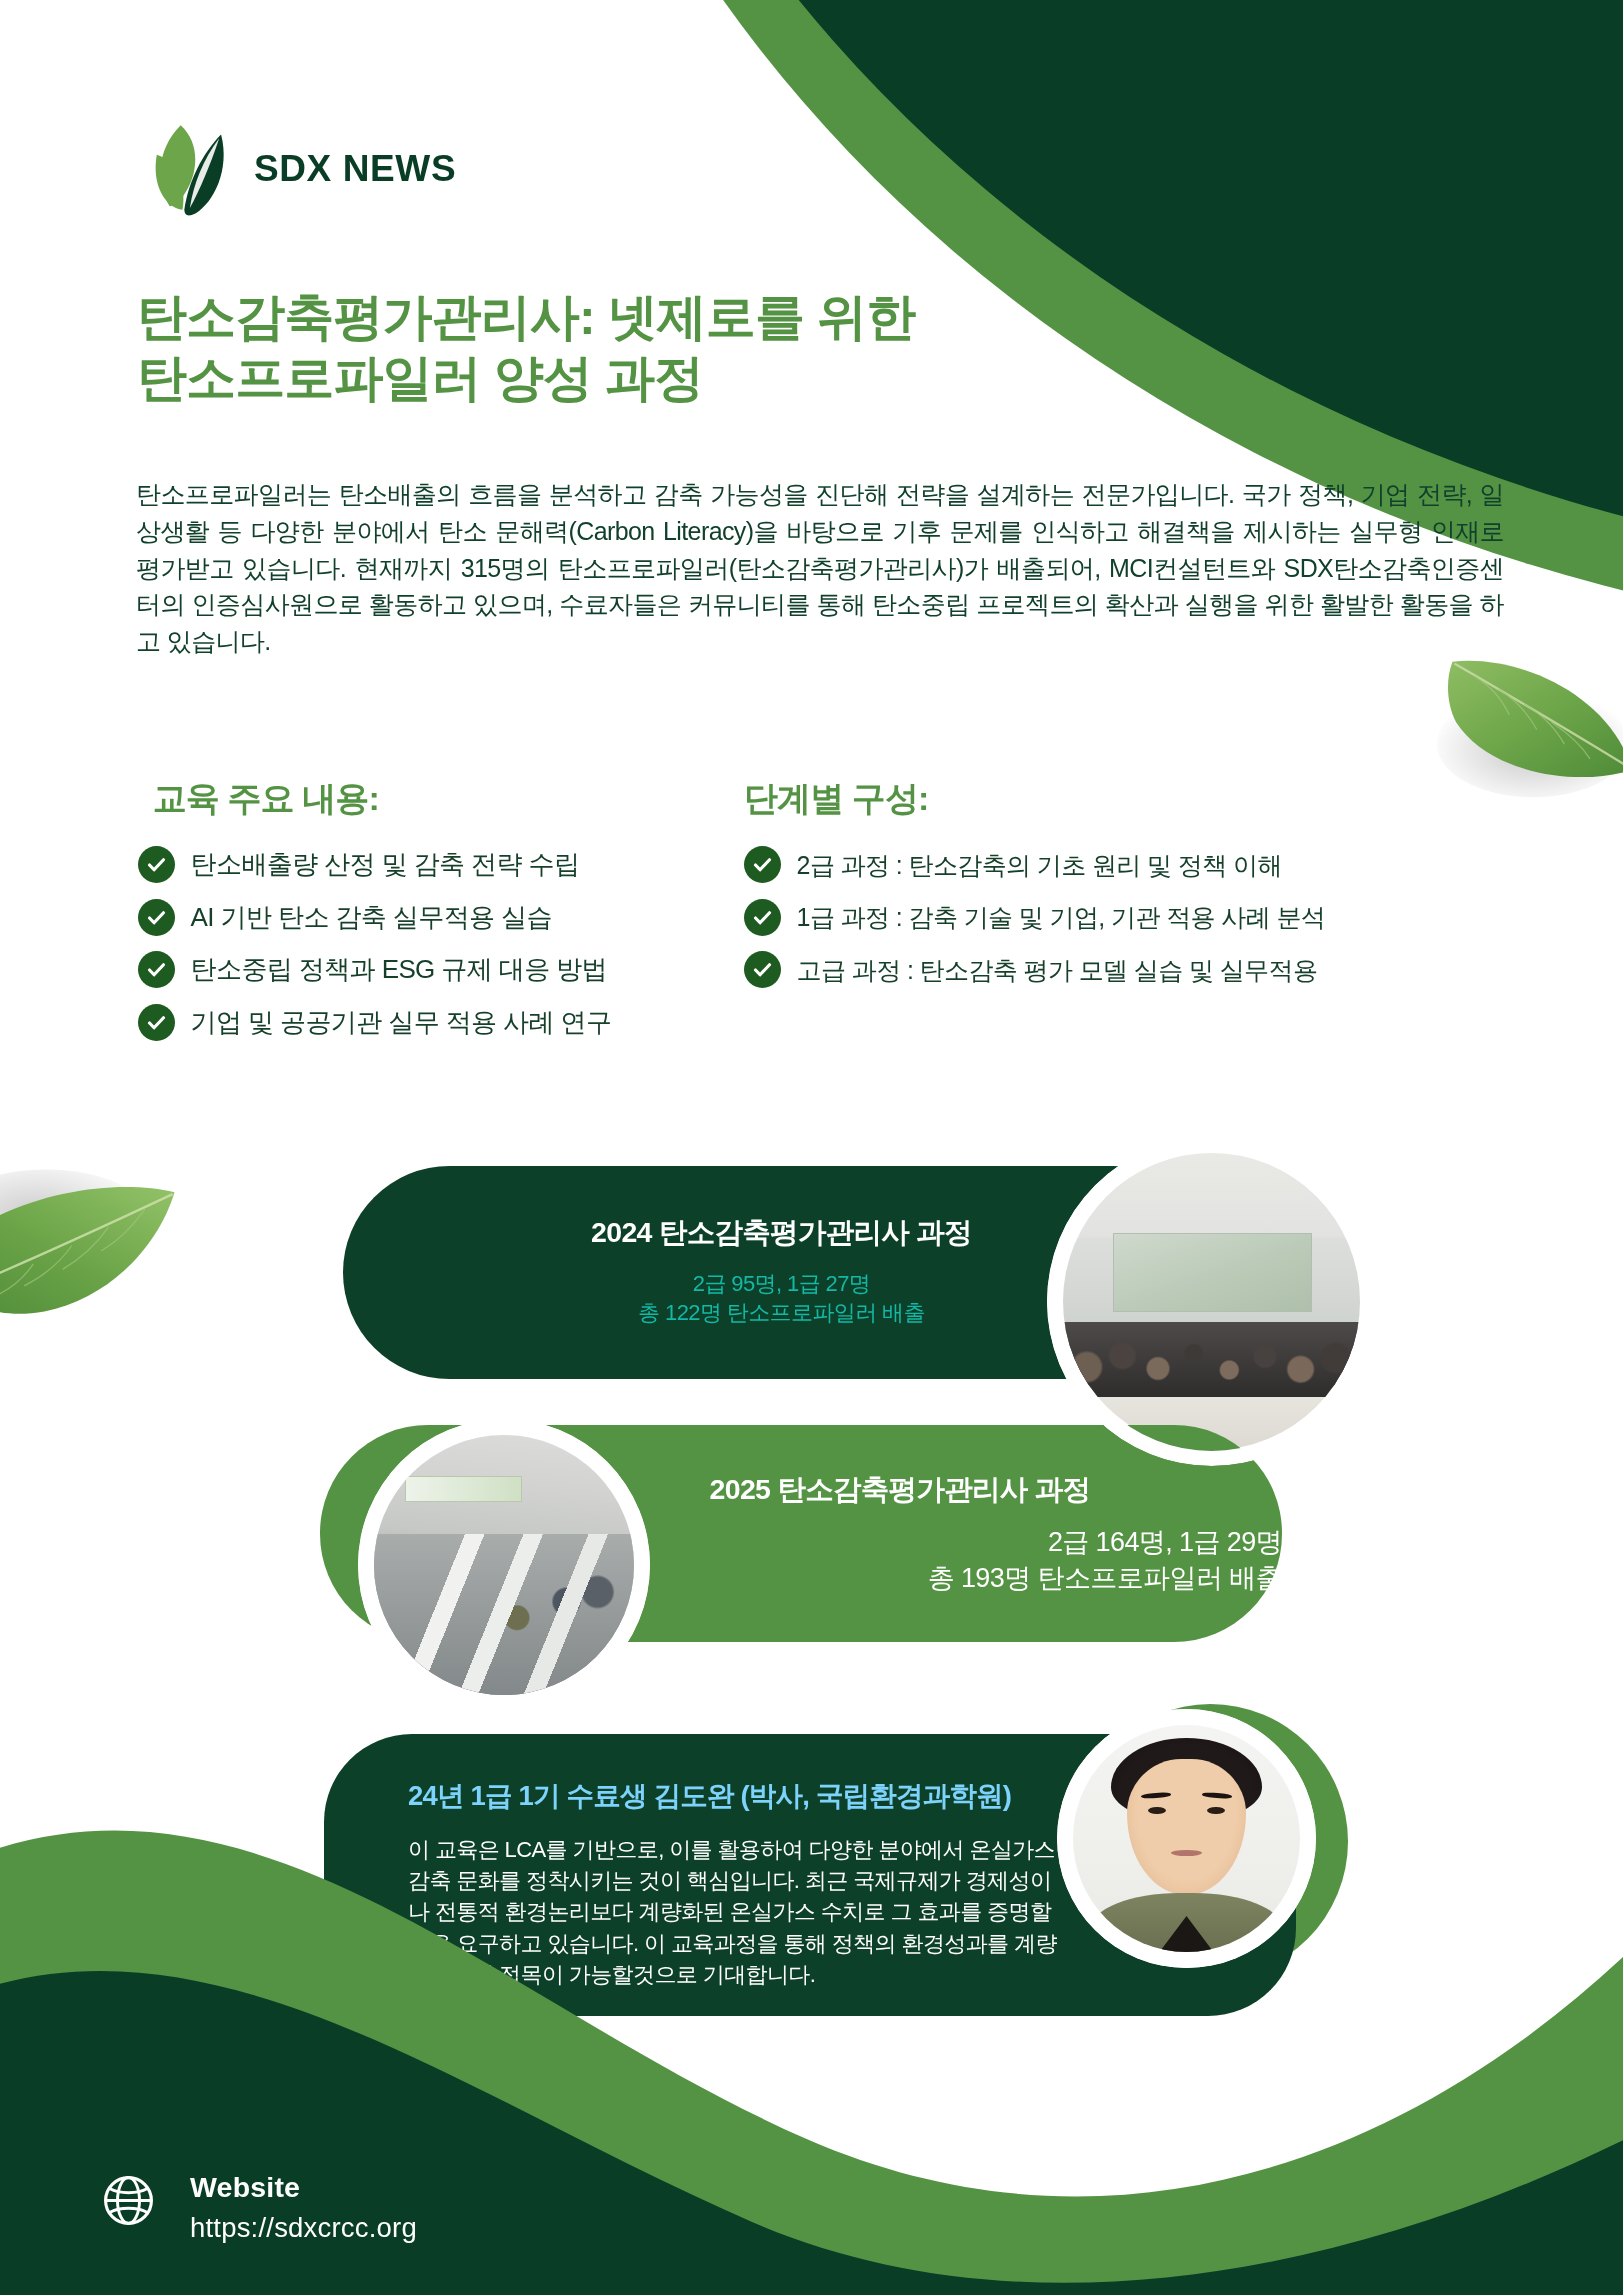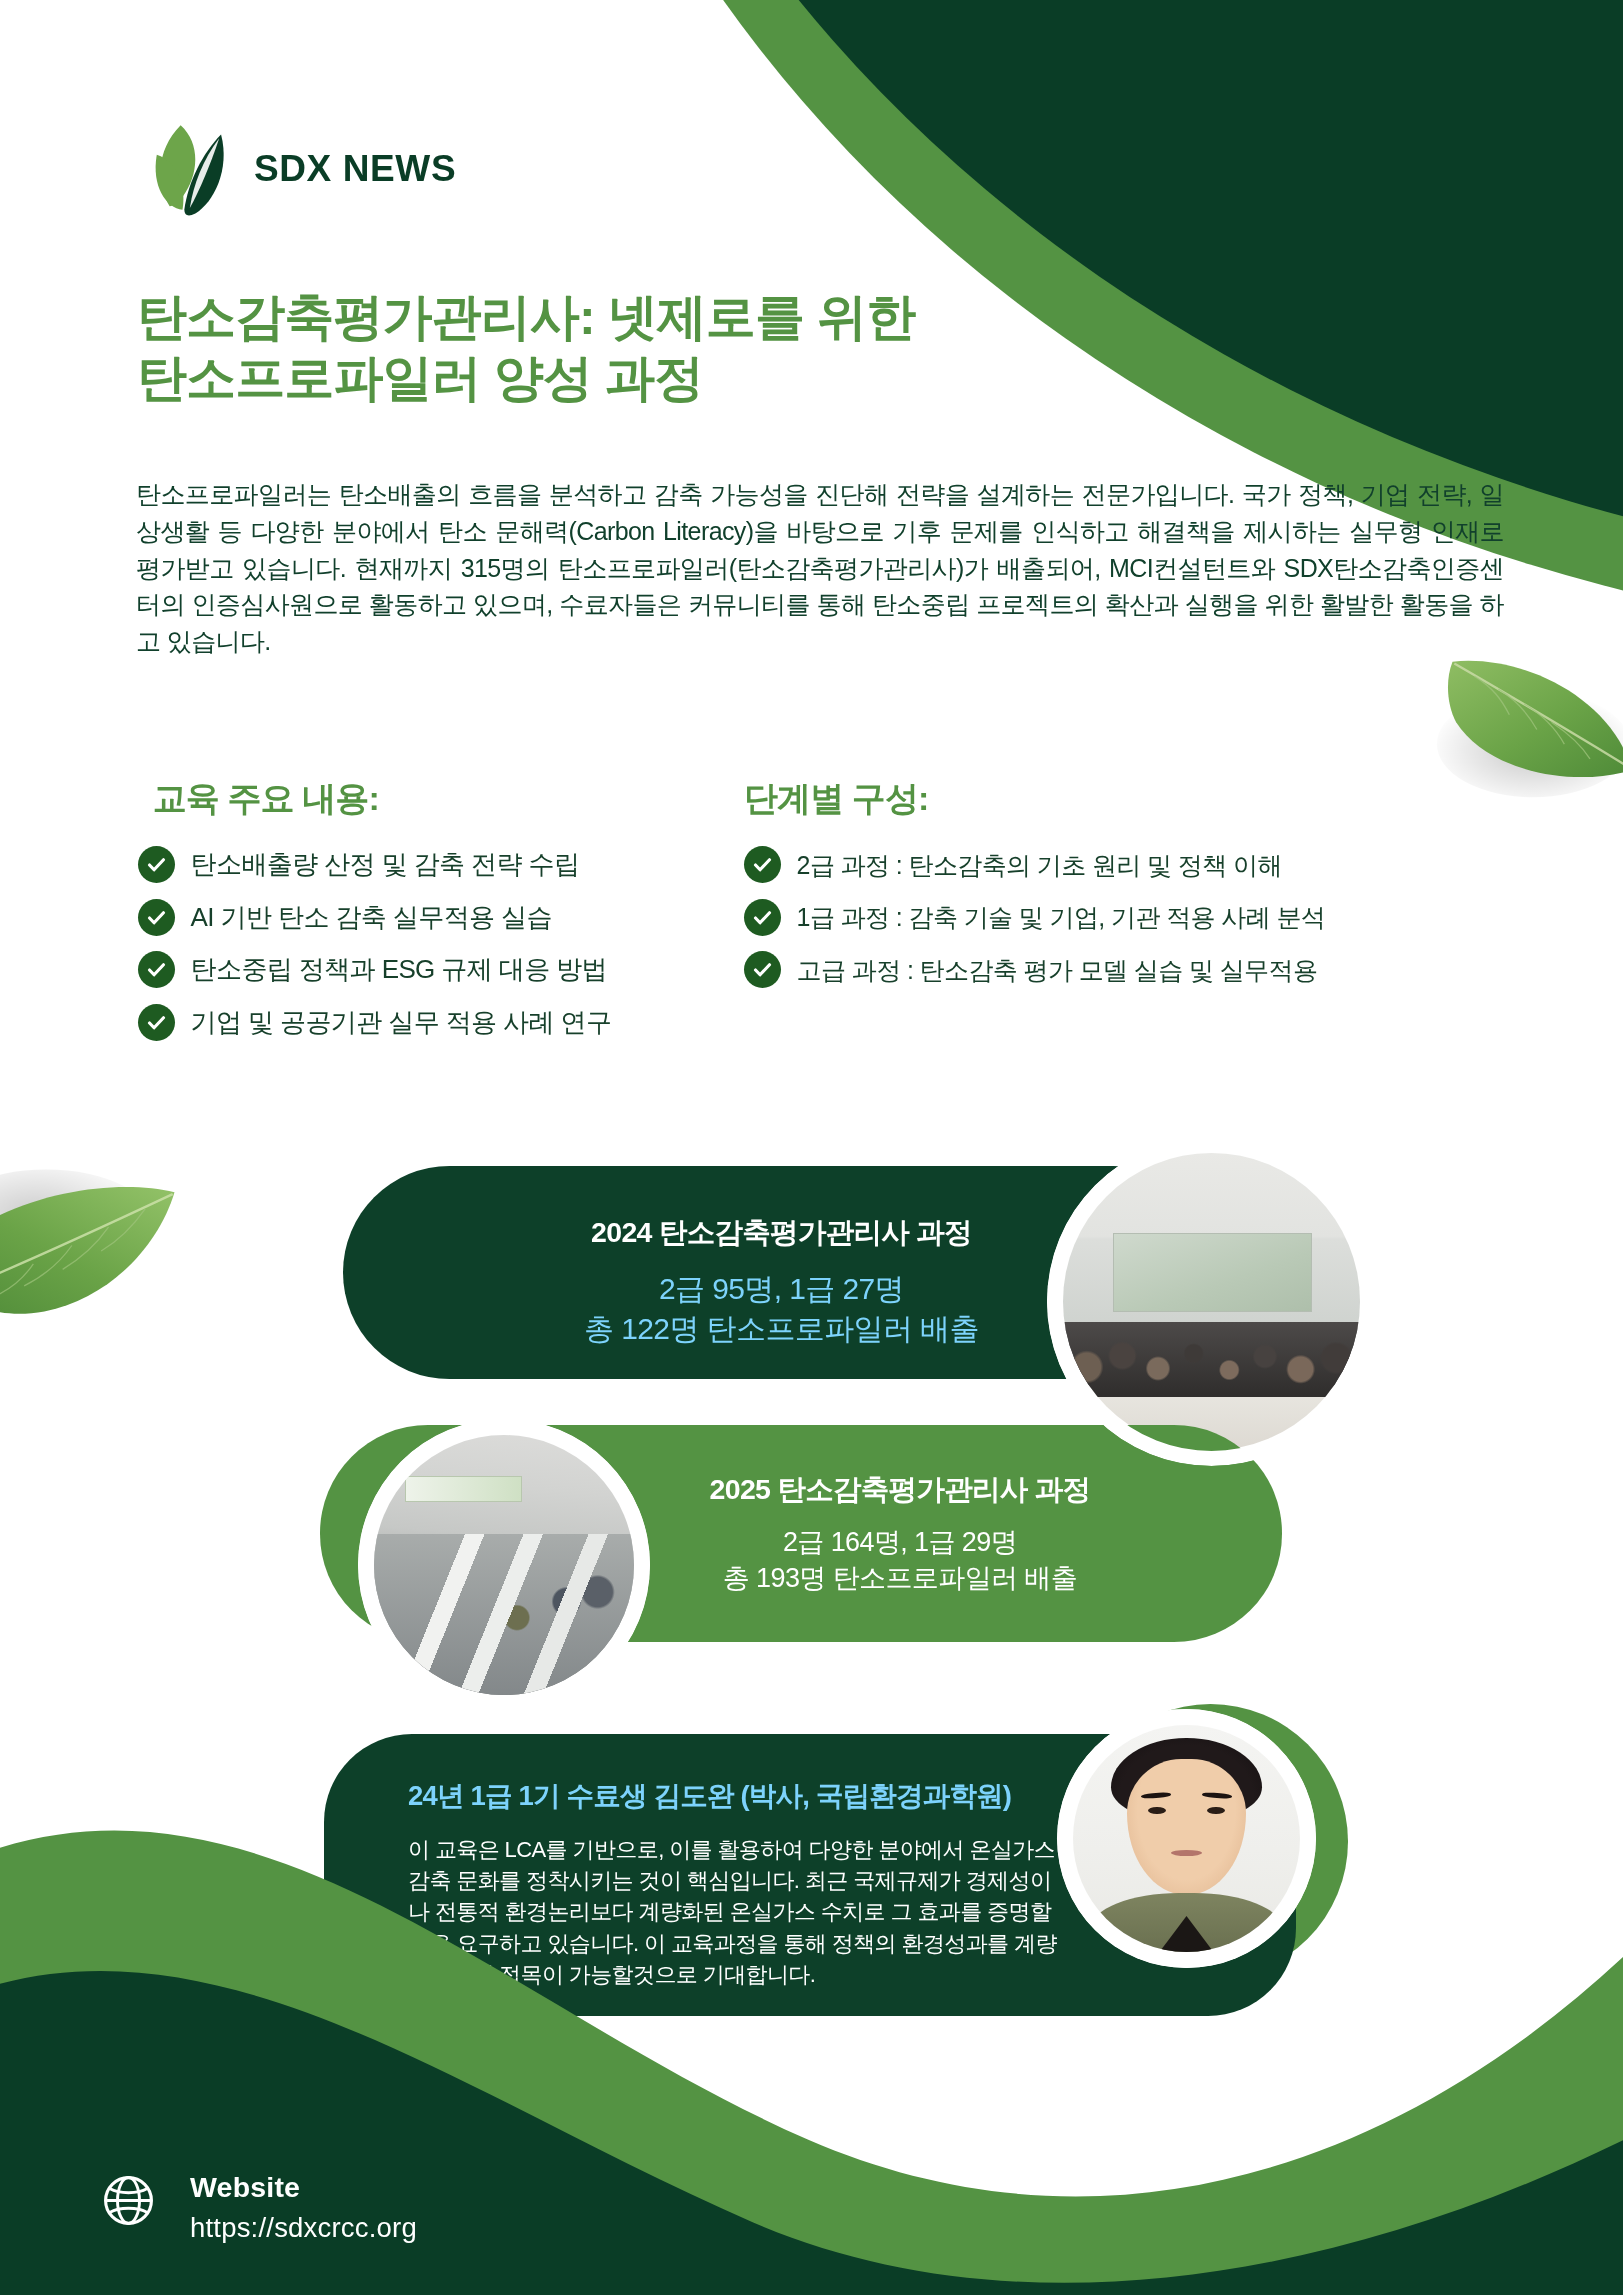--- a/index.html
+++ b/index.html
@@ -95,35 +95,35 @@
 
   .card-2024{
     left:343px; top:1166px; width:877px; height:213px;
     background:#0D4029; border-radius:107px;
   }
   .card-2024 .card-title{
     color:#ffffff;font-weight:bold;font-size:28.5px;letter-spacing:-0.7px;
     text-align:center;padding-top:48px;
   }
   .card-2024 .card-body{
-    color:#7dd3fc;font-size:30px;letter-spacing:-0.6px;line-height:1.35;
+    color:#14b8a6;font-size:22px;letter-spacing:-0.6px;line-height:1.35;
     text-align:center;padding-top:16.5px;
   }
 
   .card-2025{
     left:320px; top:1425px; width:962px; height:217px;
     background:#549343; border-radius:108px;
   }
   .card-2025 .card-title{
     color:#ffffff;font-weight:bold;font-size:28.5px;letter-spacing:-0.7px;
     text-align:center;padding:46px 0 0 198px;
   }
   .card-2025 .card-body{
     color:#ffffff;font-size:27px;letter-spacing:-0.6px;line-height:1.35;
-    text-align:center;padding:14.7px 0 0 198px;
+    text-align:right;padding:14.7px 0 0 198px;
   }
 
   .card-quote{
     left:324px; top:1734px; width:972px; height:282px;
     background:#0D4029; border-radius:88px;
   }
   .card-quote .card-title{
     color:#7dd3fc;font-weight:bold;font-size:27.5px;letter-spacing:-0.8px;
     padding:44px 0 0 84px;
   }

